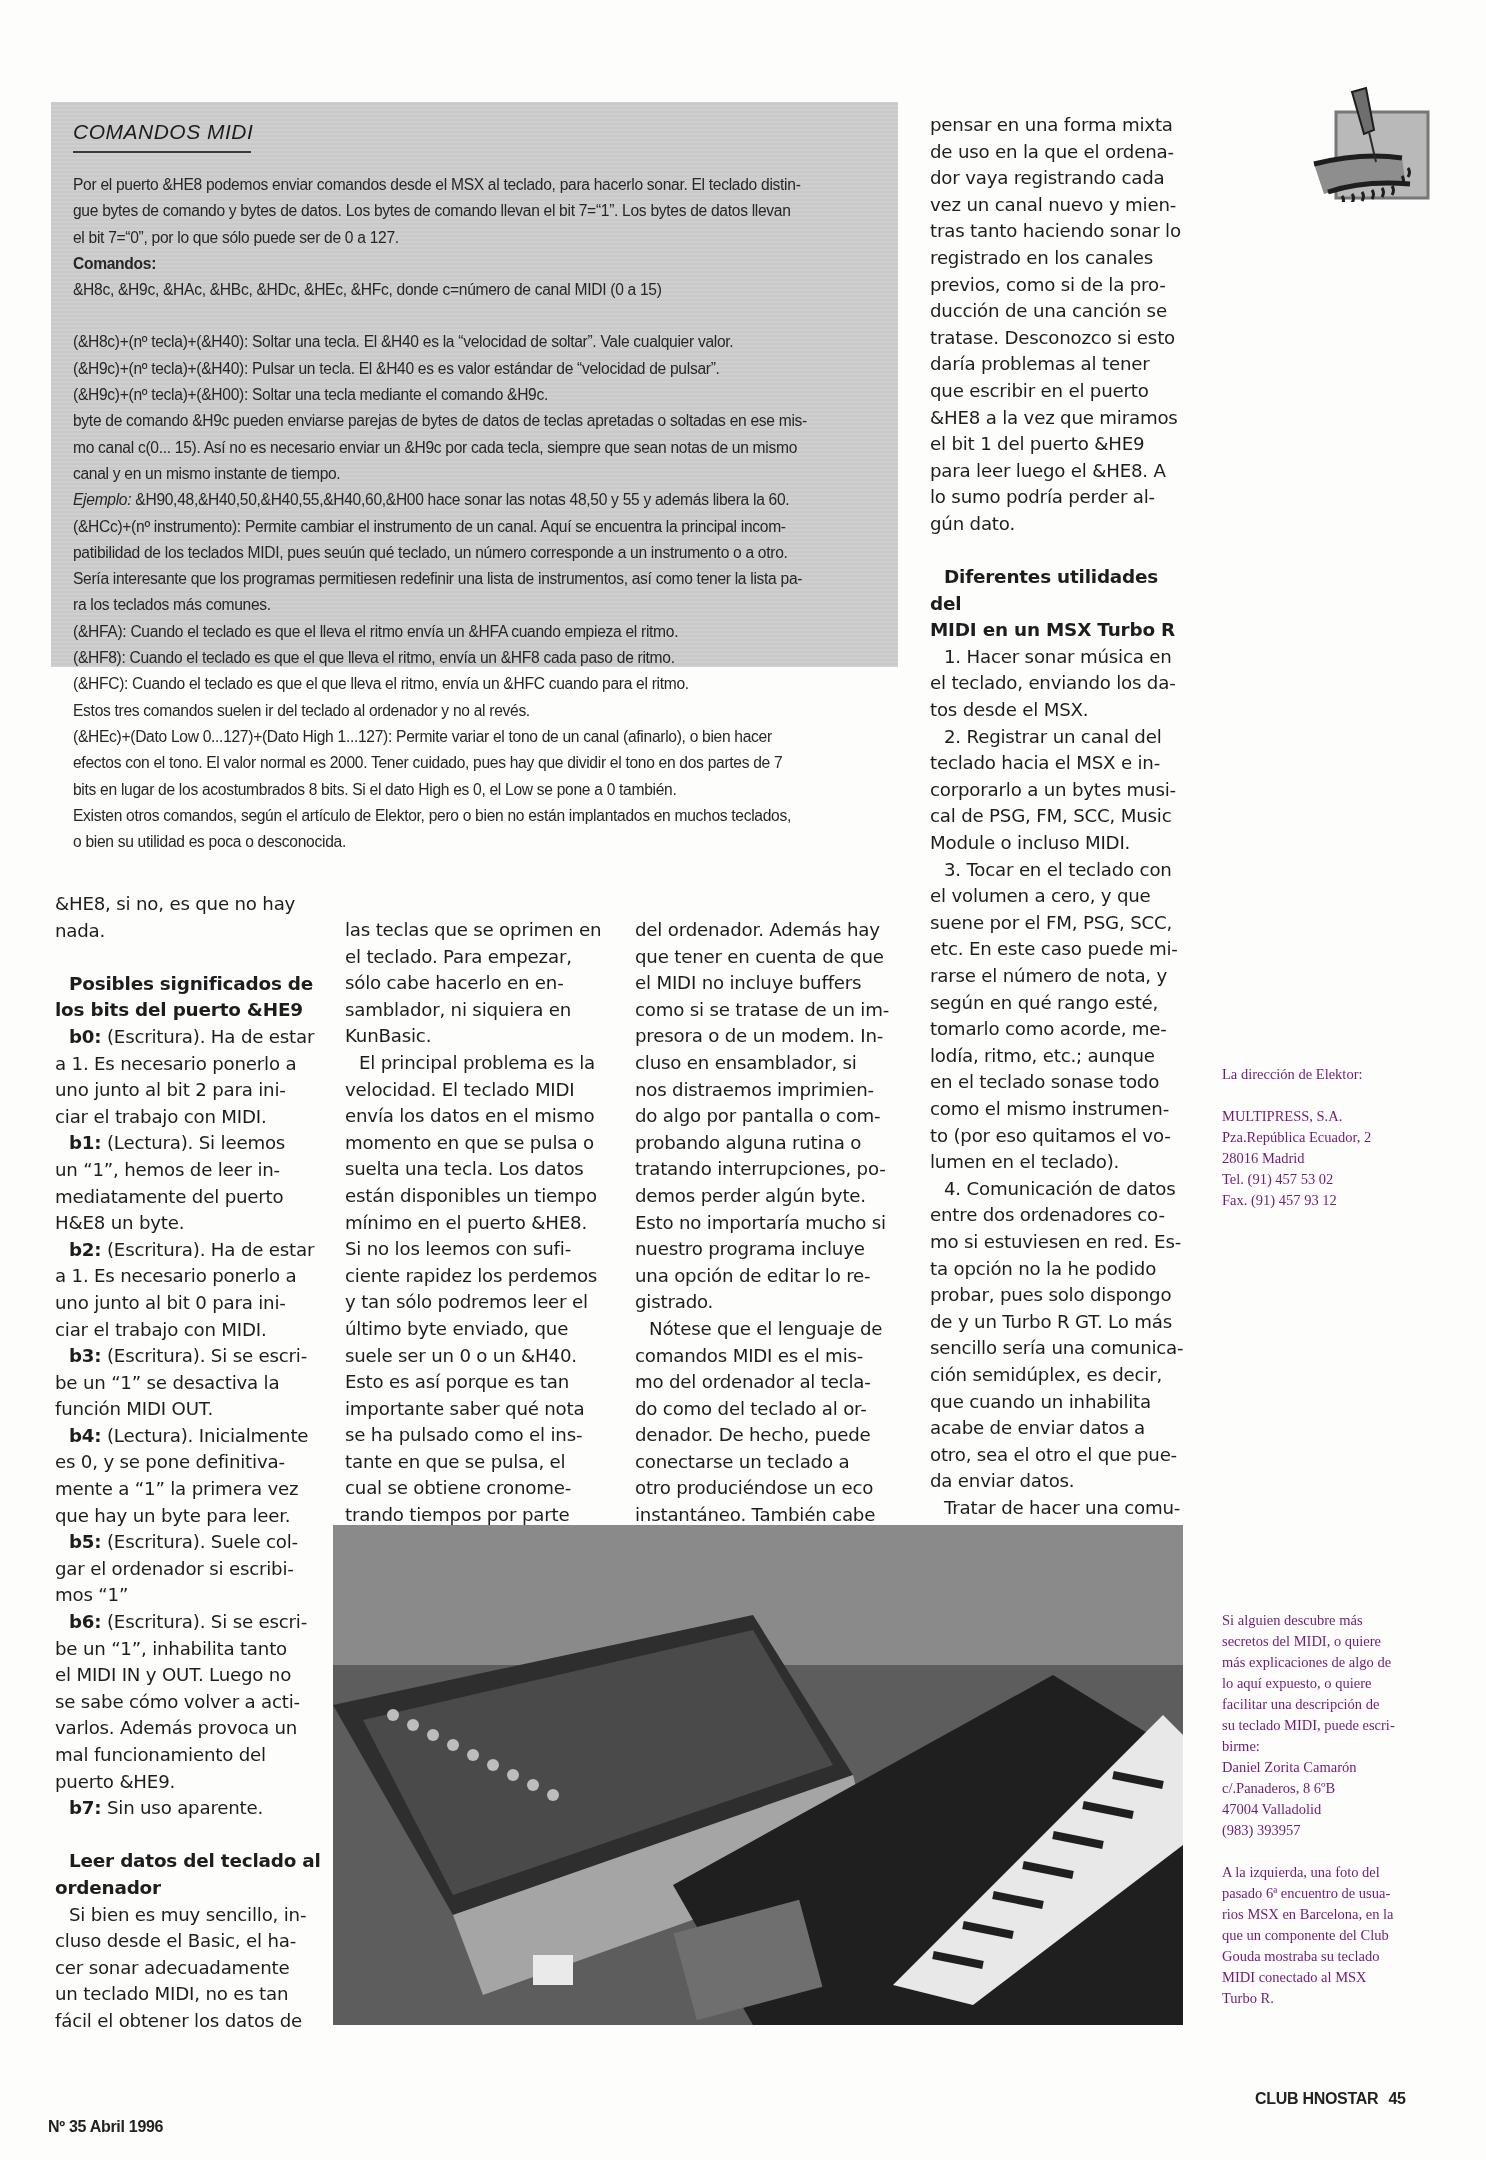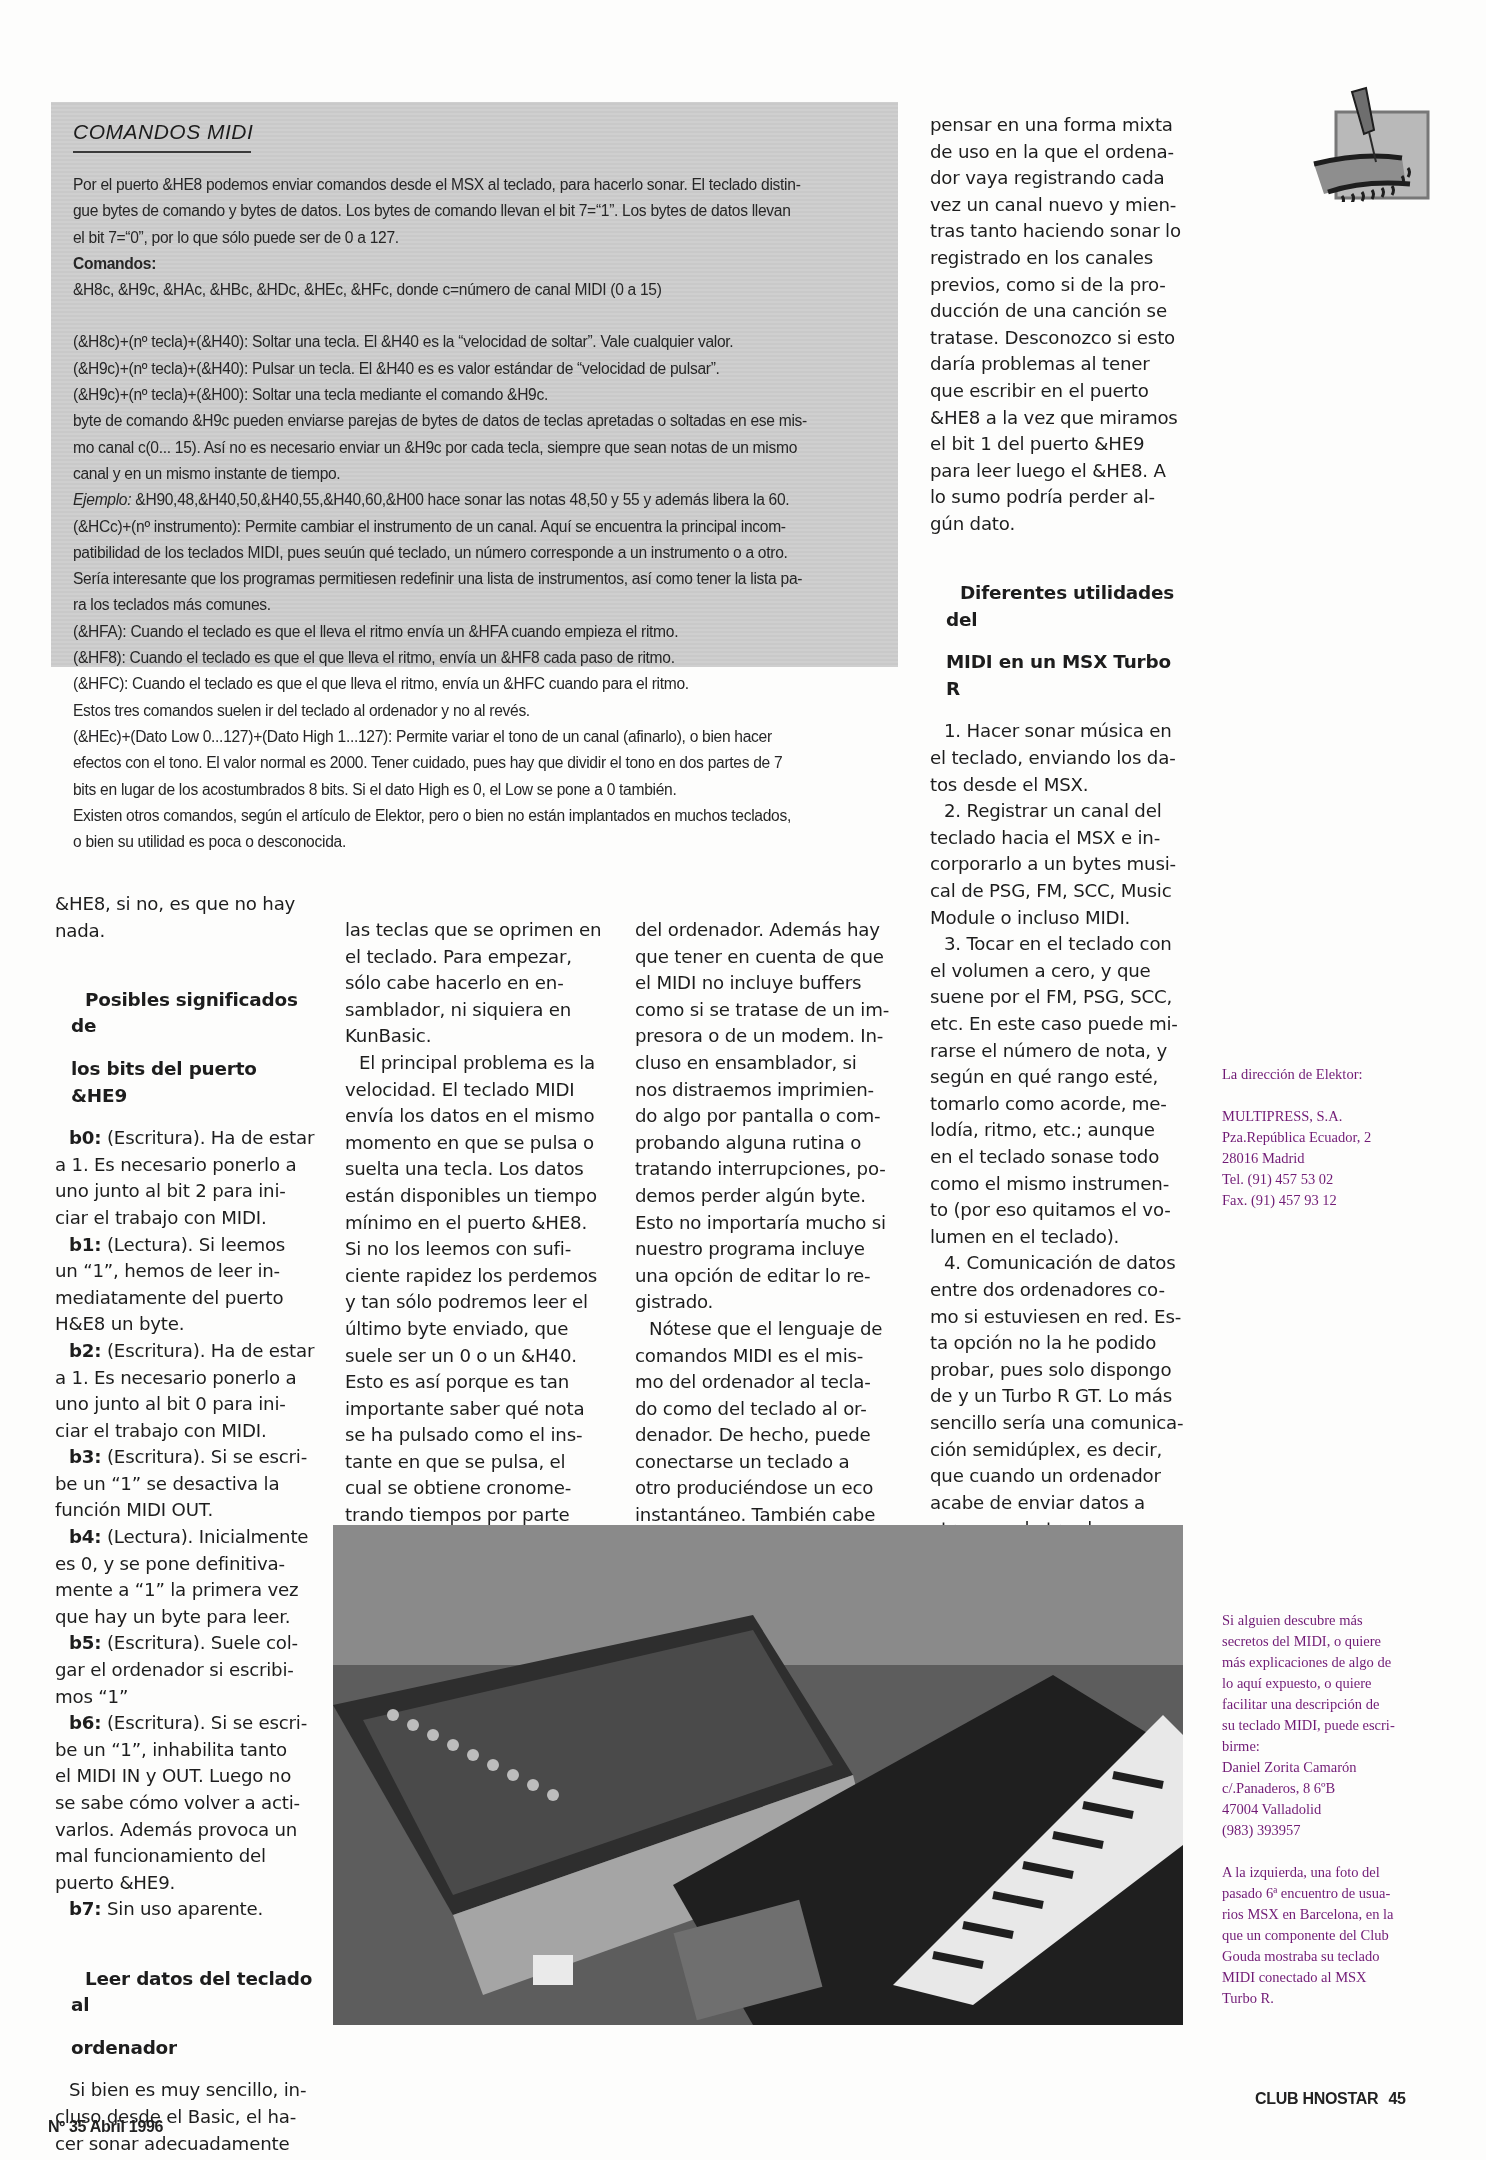--- a/index.html
+++ b/index.html
@@ -10,21 +10,21 @@
   .box-title { position:absolute; left:22px; top:18px; font-family:"Liberation Sans", sans-serif; font-style:italic; font-size:21px; color:#1c1c1c; letter-spacing:0.5px; }
   .box-rule { position:absolute; left:22px; top:49px; width:178px; height:2px; background:#3a3a3a; }
   .box-text { position:absolute; left:22px; top:70px; width:815px; font-family:"Liberation Sans", sans-serif; font-size:15.6px; line-height:26.3px; color:#262626; letter-spacing:-0.3px; }
   .box-text p { margin:0; }
   .box-text .gap { height:26px; }
   .box-text .b { font-weight:bold; }
   .box-text .i { font-style:italic; }
   .col { position:absolute; font-family:"DejaVu Sans", sans-serif; font-size:18.2px; line-height:26.6px; color:#1d1d1d; letter-spacing:-0.2px; }
   .col p { margin:0; }
   .col .ind { text-indent:14px; }
-  .col h3 { margin:16px; font-size:18.4px; font-weight:bold; line-height:26.6px; }
+  .col h3 { margin:0; font-size:18.4px; font-weight:bold; line-height:26.6px; }
   .col h3.ind { text-indent:14px; }
   .col .sp { height:26.6px; }
   .col b { font-weight:bold; }
   .side { position:absolute; font-family:Liberation Serif, serif; font-size:14.5px; line-height:21px; color:#701a75; }
   .side p { margin:0; }
   .side .sp { height:21px; }
   .photo { position:absolute; left:333px; top:1525px; width:850px; height:500px; background:#6a6a6a; overflow:hidden; }
   .icon { position:absolute; left:1302px; top:82px; width:130px; height:120px; }
   .footer { position:absolute; top:2090px; font-family:"Liberation Sans", sans-serif; font-weight:bold; font-size:16px; color:#222; letter-spacing:-0.3px; }
 </style>
@@ -127,21 +127,21 @@
   <p>to (por eso quitamos el vo-</p>
   <p>lumen en el teclado).</p>
   <p class="ind">4. Comunicación de datos</p>
   <p>entre dos ordenadores co-</p>
   <p>mo si estuviesen en red. Es-</p>
   <p>ta opción no la he podido</p>
   <p>probar, pues solo dispongo</p>
   <p>de y un Turbo R GT. Lo más</p>
   <p>sencillo sería una comunica-</p>
   <p>ción semidúplex, es decir,</p>
-  <p>que cuando un ordenador</p>
+  <p>que cuando un inhabilita</p>
   <p>acabe de enviar datos a</p>
   <p>otro, sea el otro el que pue-</p>
   <p>da enviar datos.</p>
   <p class="ind">Tratar de hacer una comu-</p>
   <p>nicación Full Duplex sería</p>
   <p>mucho más complejo.</p>
 </div>
 
 <div class="col" style="left:55px; top:891px; width:275px;">
   <p>&amp;HE8, si no, es que no hay</p>

